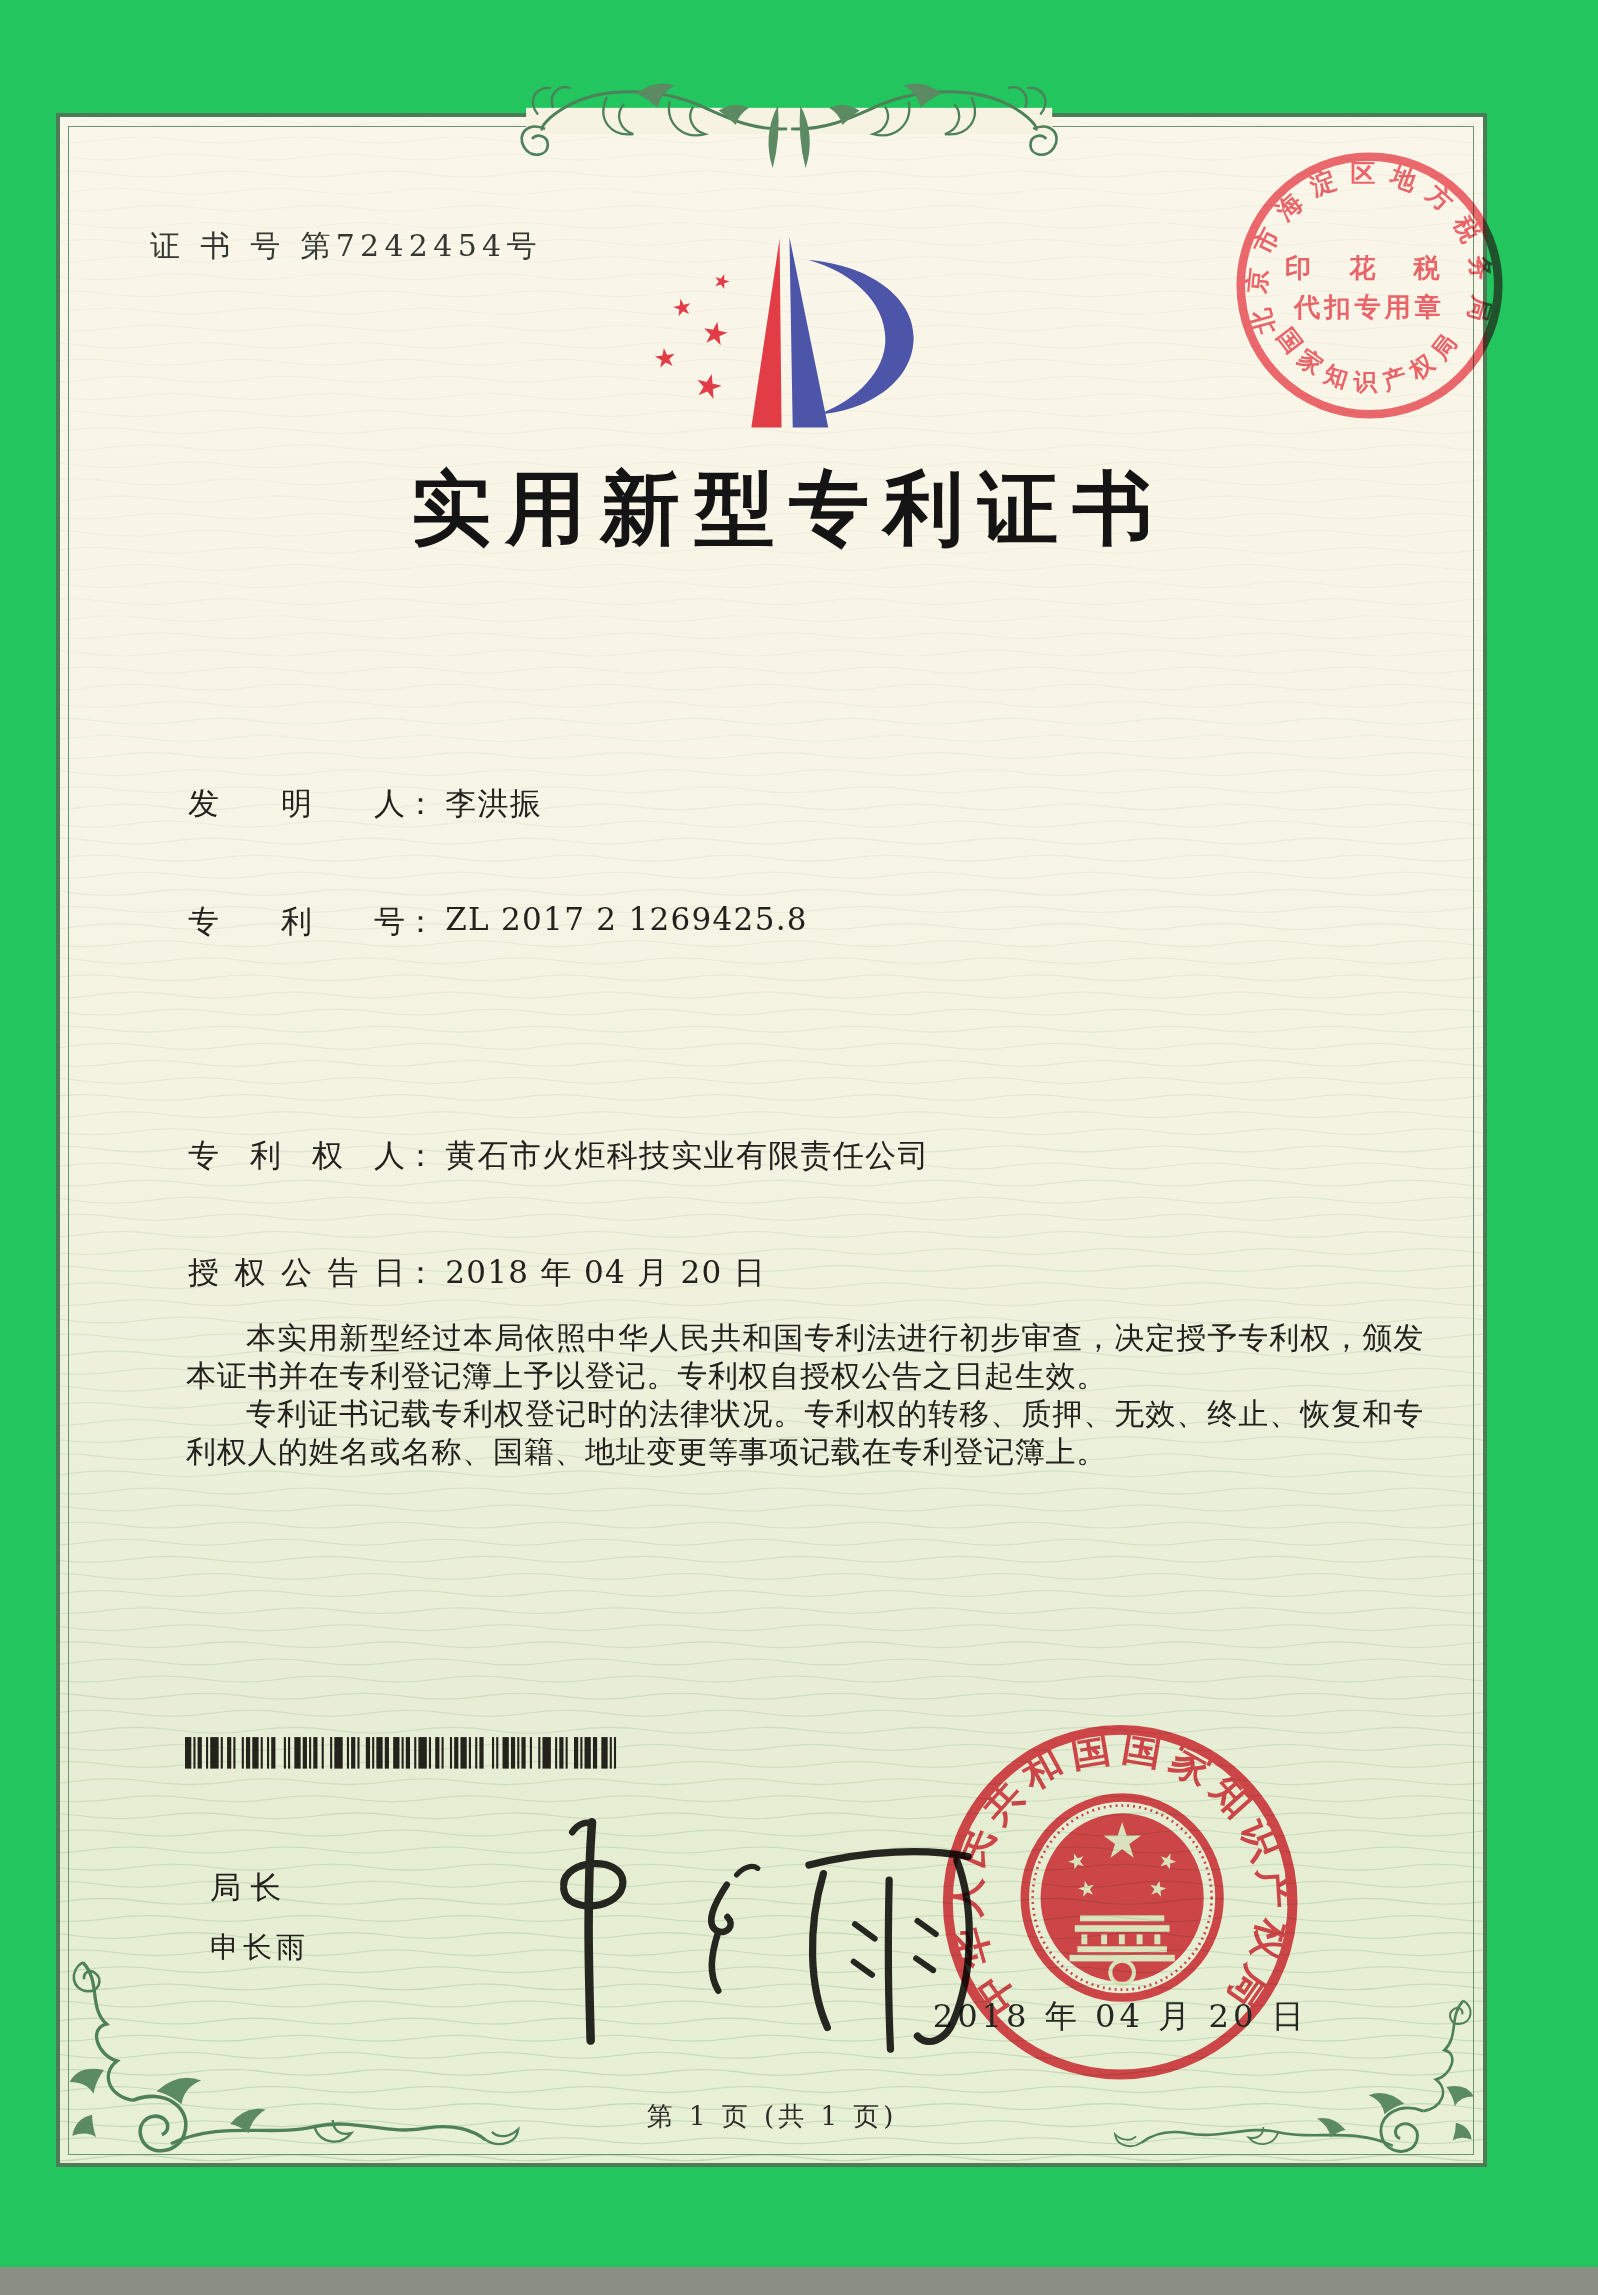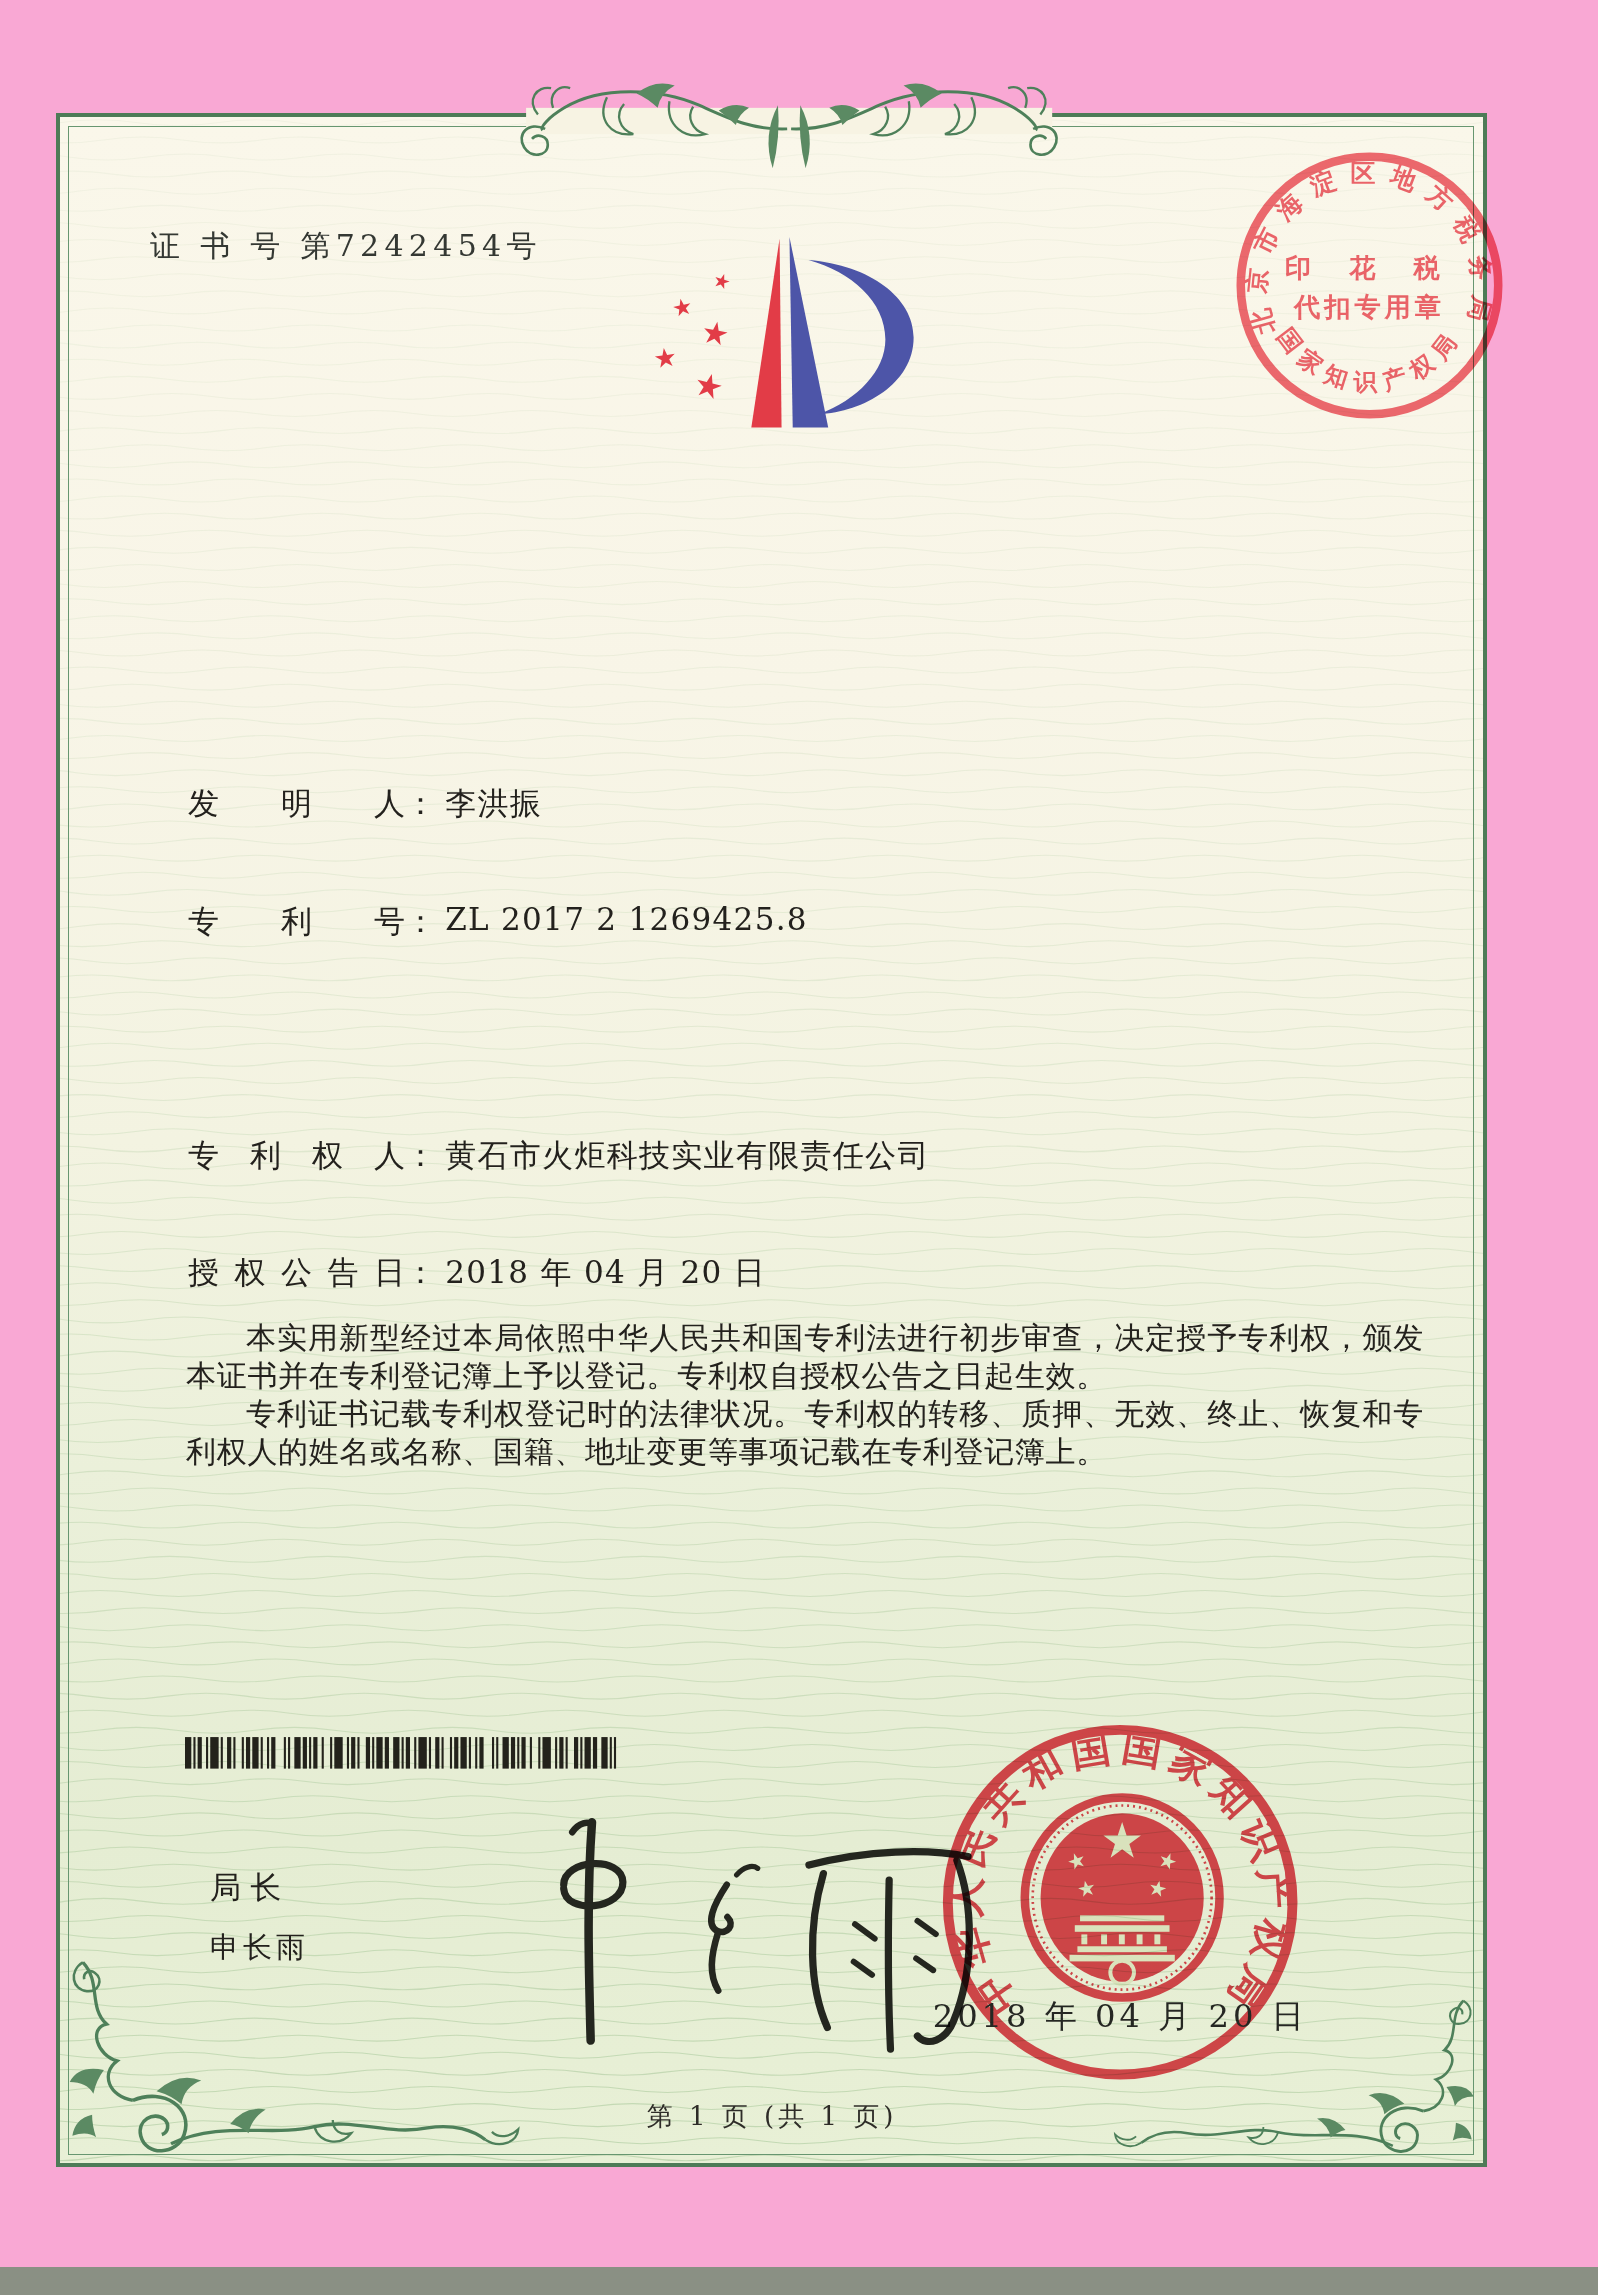--- a/index.html
+++ b/index.html
@@ -1,18 +1,18 @@
 <!DOCTYPE html>
 <html style="font-size:10.5px"><head>
 <meta charset="utf-8">
 <style>
   html,body{margin:0;padding:0;background:#e8e4d4;}
   #page{
     position:relative;width:1598px;height:2295px;overflow:hidden;
-    background:#f9a8d4;
+    background:#22c55e;
     font-family:"DejaVu Serif","Liberation Serif",serif;
     color:#262420;
   }
   
   #inner-bg{
     position:absolute;left:59px;top:116px;width:1426px;height:2050px;
     background:linear-gradient(180deg,#faf7ea 0%,#f8f5e7 28%,#f3f3e1 50%,#ebf0da 66%,#e5edd3 84%,#e8f0d6 100%);
   }
   #waves{position:absolute;left:0;top:0;}
   
@@ -230,20 +230,21 @@
     </g>
     <g fill="#e23c47">
       <use href="#st" transform="translate(103,80) scale(0.6) rotate(18)"></use>
       <use href="#st" transform="translate(43,120) scale(0.7) rotate(-12)"></use>
       <use href="#st" transform="translate(93,160) scale(0.95) rotate(10)"></use>
       <use href="#st" transform="translate(17,197) scale(0.8) rotate(-8)"></use>
       <use href="#st" transform="translate(83,240) scale(1.0) rotate(14)"></use>
     </g>
   </svg>
 
+  <div class="abs" id="page-title">实用新型专利证书</div>
 
   <svg class="abs seal" style="left:1225px;top:141px;opacity:0.92" width="289" height="289" viewBox="0 0 440 440">
     <defs>
       <path id="tx-top" d="M86,304 A158,158 0 1 1 354,304" fill="none"></path>
       <path id="tx-bot" d="M79,295 A160,160 0 0 0 361,295" fill="none"></path>
     </defs>
     <circle cx="220" cy="220" r="196" fill="none" stroke="#ef5e6a" stroke-width="13"></circle>
     <text font-size="38" font-weight="bold" fill="#ee5a66" letter-spacing="20">
       <textPath href="#tx-top" startOffset="50%" text-anchor="middle">北京市海淀区地方税务局</textPath>
     </text>

